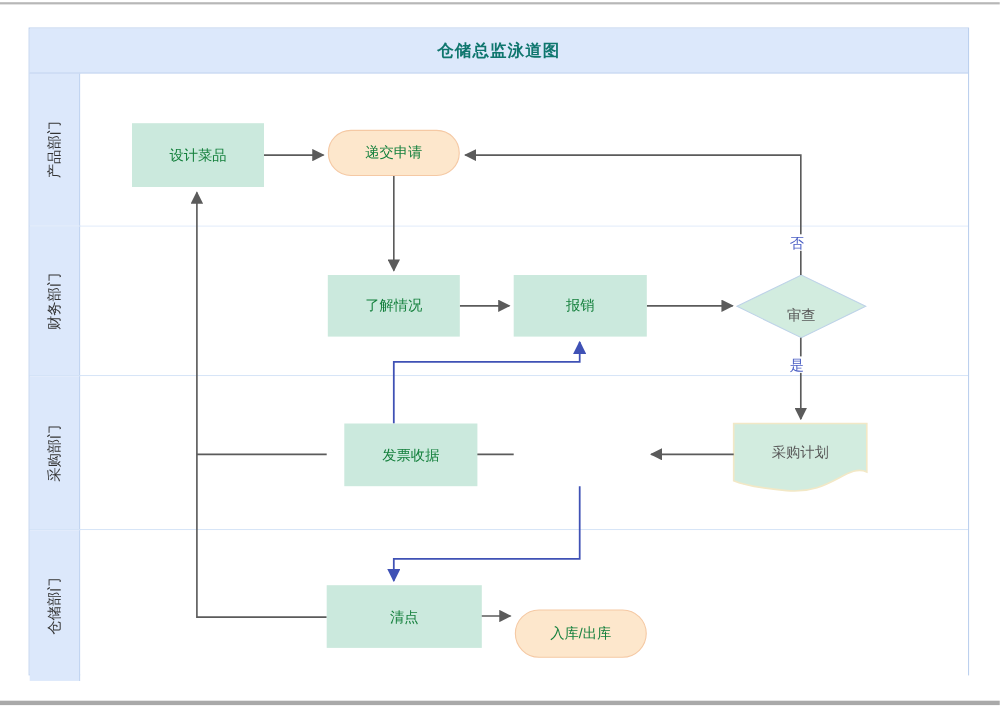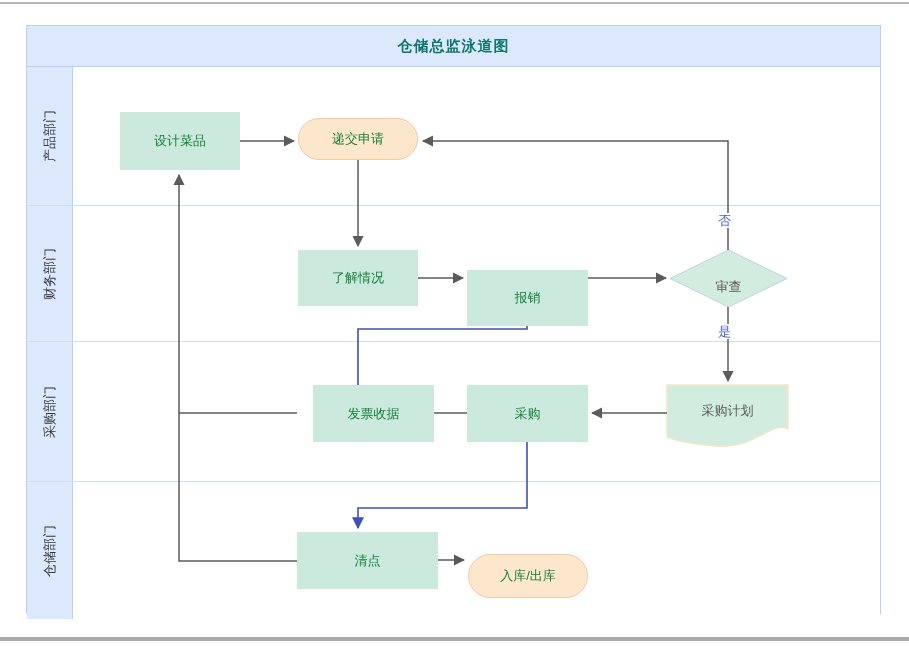--- a/index.html
+++ b/index.html
@@ -102,27 +102,26 @@
     <path d="M358,385 V329 H527 V311" fill="none" stroke="#3f51b5" stroke-width="1.6" marker-end="url(#arrow-blue)"></path>
     <path d="M527,442 V508 H358 V528" fill="none" stroke="#3f51b5" stroke-width="1.6" marker-end="url(#arrow-blue)"></path>
   </svg>
 
   <div class="node rect-node" style="left:120px;top:112px;width:120px;height:58px;">设计菜品</div>
 
   <div class="node stadium-node" style="left:298px;top:118px;width:120px;height:42px;">递交申请</div>
 
   <div class="node rect-node" style="left:298px;top:250px;width:120px;height:56px;">了解情况</div>
 
-  <div class="node rect-node" style="left:467px;top:250px;width:121px;height:56px;margin-top:20px;">报销</div>
+  <div class="node rect-node" style="left:467px;top:250px;width:121px;height:56px;">报销</div>
 
   <div class="shape-label" style="left:688px;top:276px;width:81px;height:21px;">审查</div>
 
   <div class="node rect-node" style="left:297px;top:385px;width:121px;height:57px;margin-left:16px;">发票收据</div>
 
-  <div class="node rect-node" style="left:467px;top:385px;width:121px;height:57px;">采购</div>
 
   <div class="shape-label" style="left:667px;top:400px;width:121px;height:22px;">采购计划</div>
 
   <div class="node rect-node" style="left:297px;top:532px;width:141px;height:57px;text-align:right;">清点</div>
 
   <div class="node stadium-node" style="left:468px;top:554px;width:120px;height:44px;">入库/出库</div>
 
   <div class="edge-label" style="left:716px;top:213px;">否</div>
   <div class="edge-label" style="left:716px;top:324px;">是</div>
 

